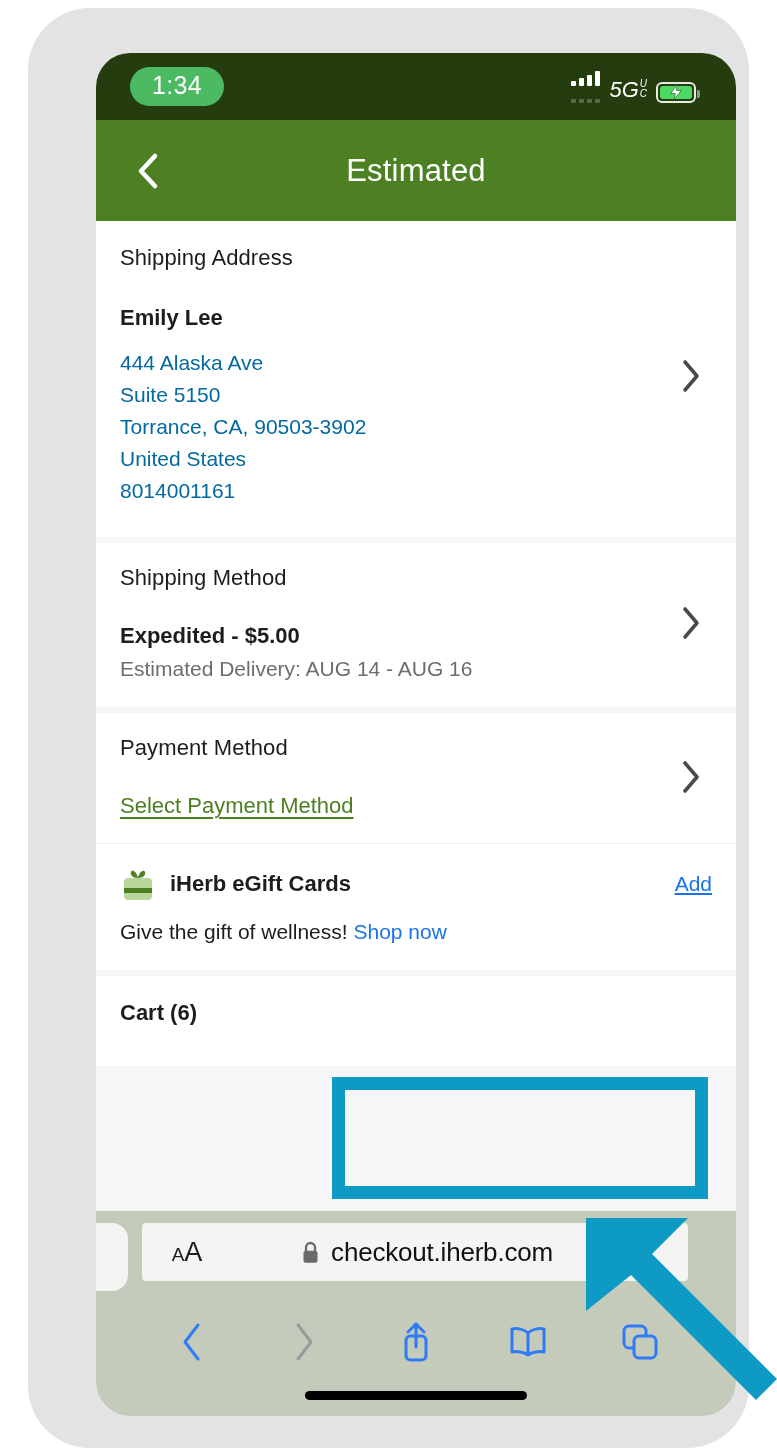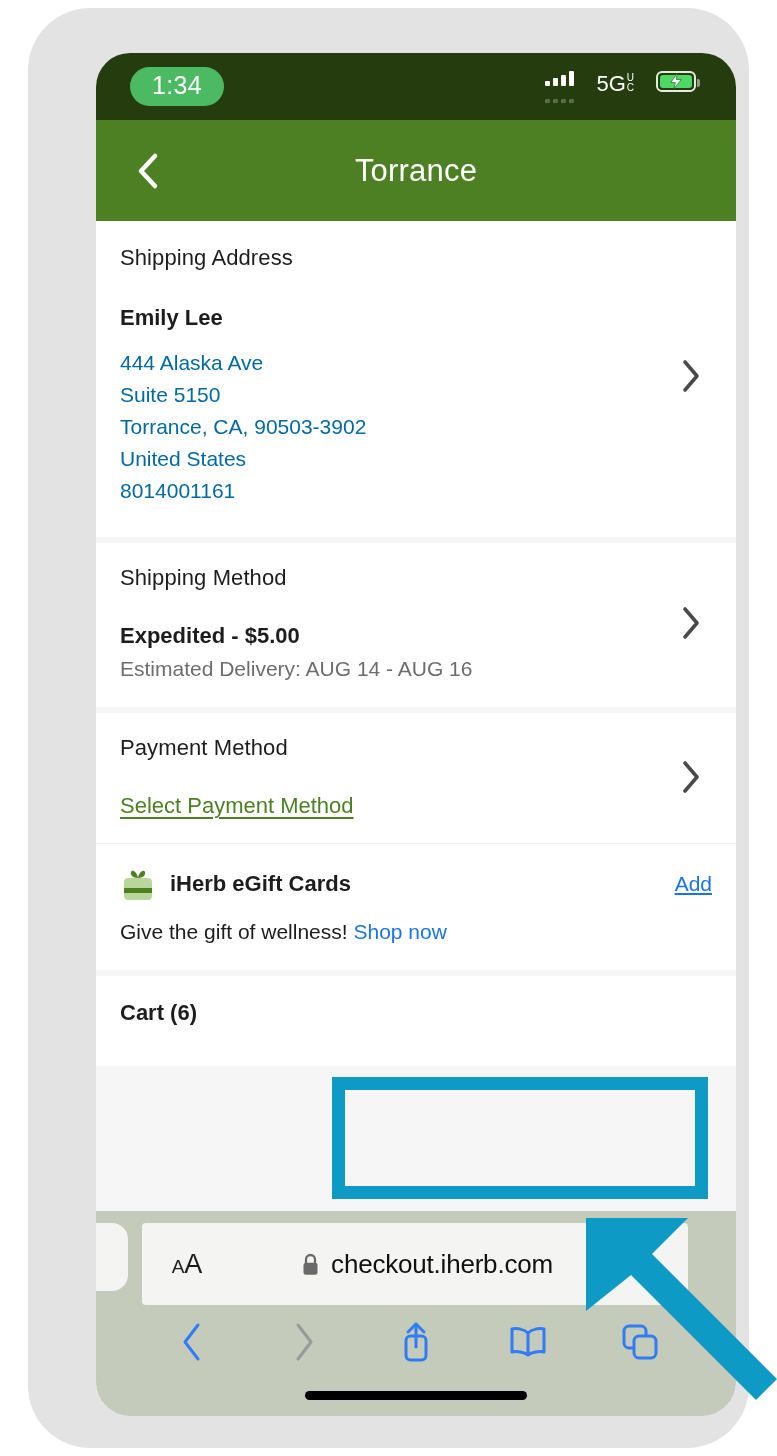--- a/index.html
+++ b/index.html
@@ -44,21 +44,21 @@
   #time-pill {
     background: #4cb963;
     color: #ffffff;
     font-size: 25px;
     font-weight: 500;
     letter-spacing: .3px;
     border-radius: 22px;
     padding: 6px 22px 8px;
     line-height: 1;
   }
-  #status-right { display: flex; align-items: flex-start; gap: 22px; }
+  #status-right { display: flex; align-items: flex-end; gap: 9px; font-style: italic; }
 
   .sig-wrap { display: flex; flex-direction: column; gap: 2px; }
   .sig-row { display: flex; align-items: flex-end; gap: 3px; height: 15px; }
   .sig-row .bar { width: 5px; background: #ffffff; border-radius: 1px; }
   .sig-row .bar:nth-child(1) { height: 5px; }
   .sig-row .bar:nth-child(2) { height: 8px; }
   .sig-row .bar:nth-child(3) { height: 11px; }
   .sig-row .bar:nth-child(4) { height: 15px; }
   .sig-row-dim .bar { background: #5b6b48; height: 4px !important; border-radius: 1px; }
 
@@ -174,21 +174,21 @@
     background: #c5cbbb;
   }
   #tab-strip { position: relative; height: 92px; }
   #prev-tab {
     position: absolute; left: -36px; top: 12px;
     width: 68px; height: 68px;
     background: #f4f4f2; border-radius: 16px;
   }
   #url-bar {
     position: absolute; left: 46px; top: 12px;
-    width: 546px; height: 82px;
+    width: 546px; height: 58px;
     background: #f4f4f2; border-radius: 4px;
     display: flex; align-items: center;
   }
   #aa-btn { width: 90px; text-align: center; font-size: 0; color: #1d1d1d; }
   #aa-btn .a-sm { font-size: 19px; }
   #aa-btn .a-lg { font-size: 27px; }
   #url-center { flex: 1 1 auto; display: flex; align-items: center; justify-content: center; margin-right: 66px; }
   #lock-icon { margin-right: 11px; display: flex; }
   #url-text { font-size: 26px; color: #111111; letter-spacing: -.2px; }
 
@@ -251,21 +251,21 @@
           </div>
         </div>
       </div>
 
       <div id="app-header">
         <div id="back-btn">
           <svg width="24" height="40" viewBox="0 0 24 40">
             <polyline points="19,5 5,20 19,35" fill="none" stroke="#ffffff" stroke-width="4.5" stroke-linecap="round" stroke-linejoin="round"></polyline>
           </svg>
         </div>
-        <div id="header-title">Torrance</div>
+        <div id="header-title">Estimated</div>
       </div>
 
       <div id="page">
 
         <div class="card">
           <div id="addr-card" class="row-link">
             <div class="row-body">
               <div class="section-title">Shipping Address</div>
               <div id="addr-name">Emily Lee</div>
               <div id="addr-lines">

